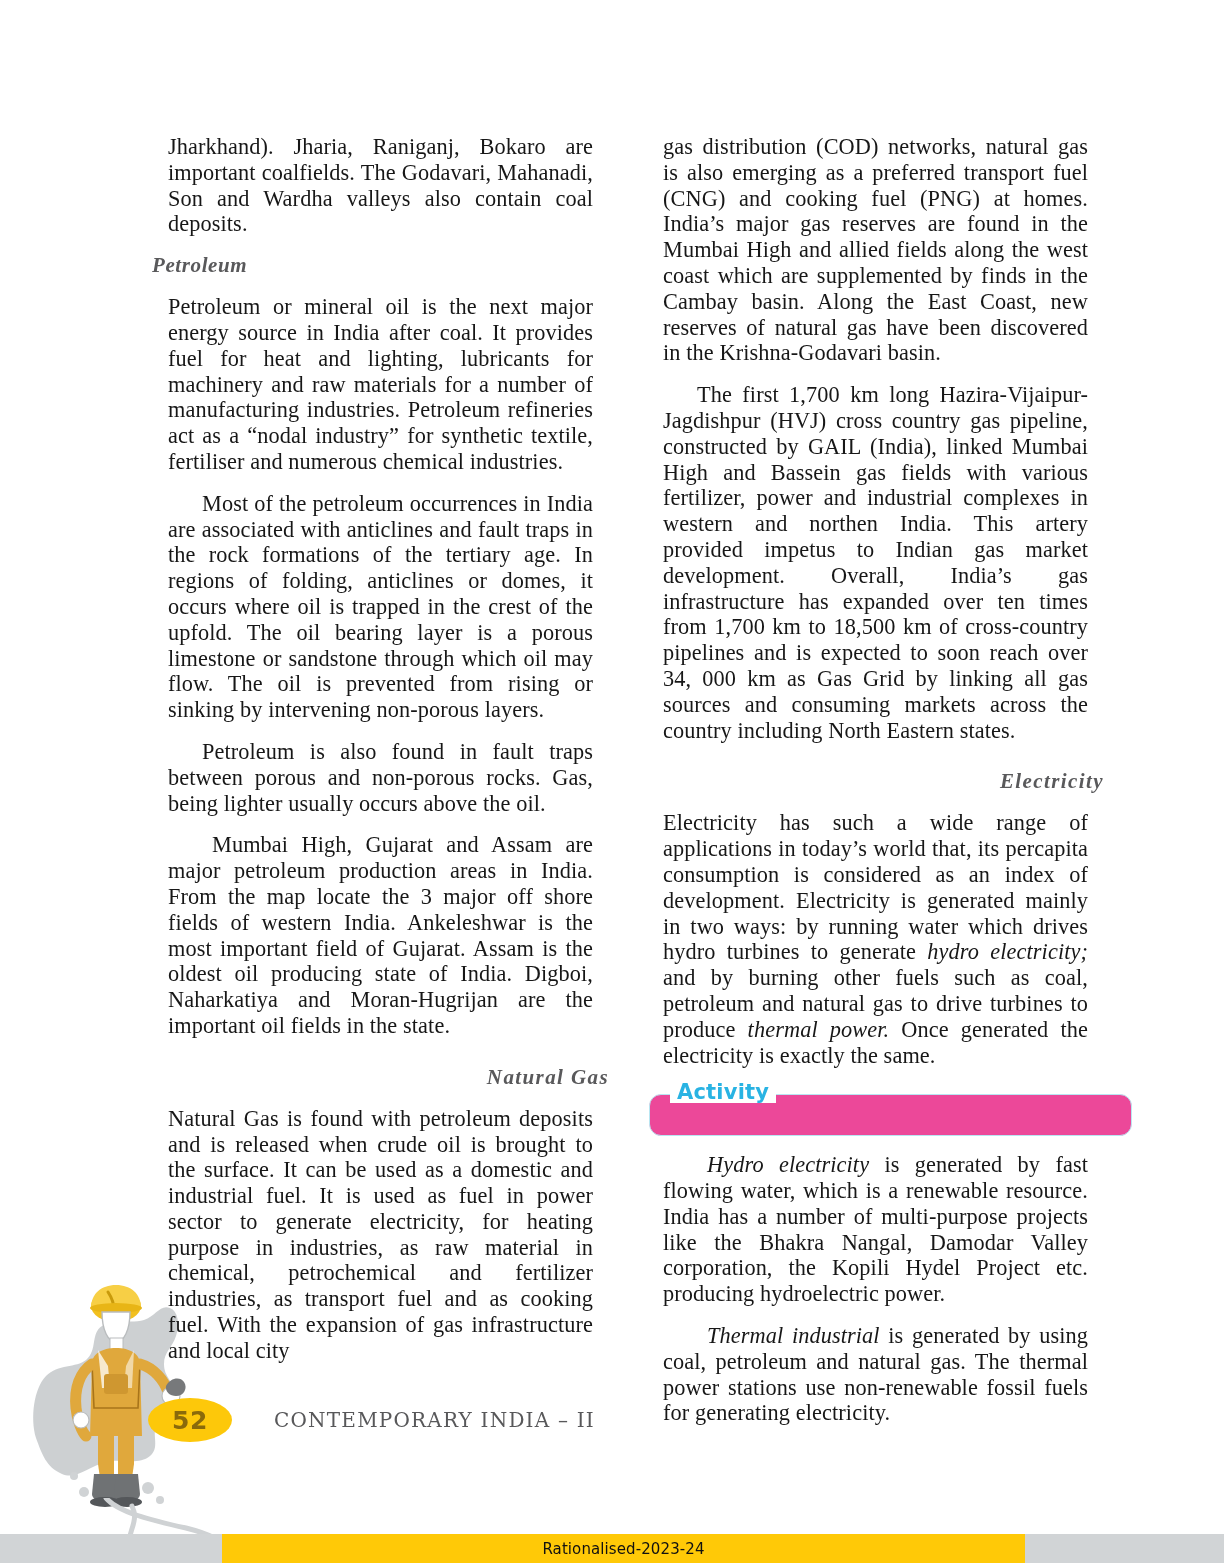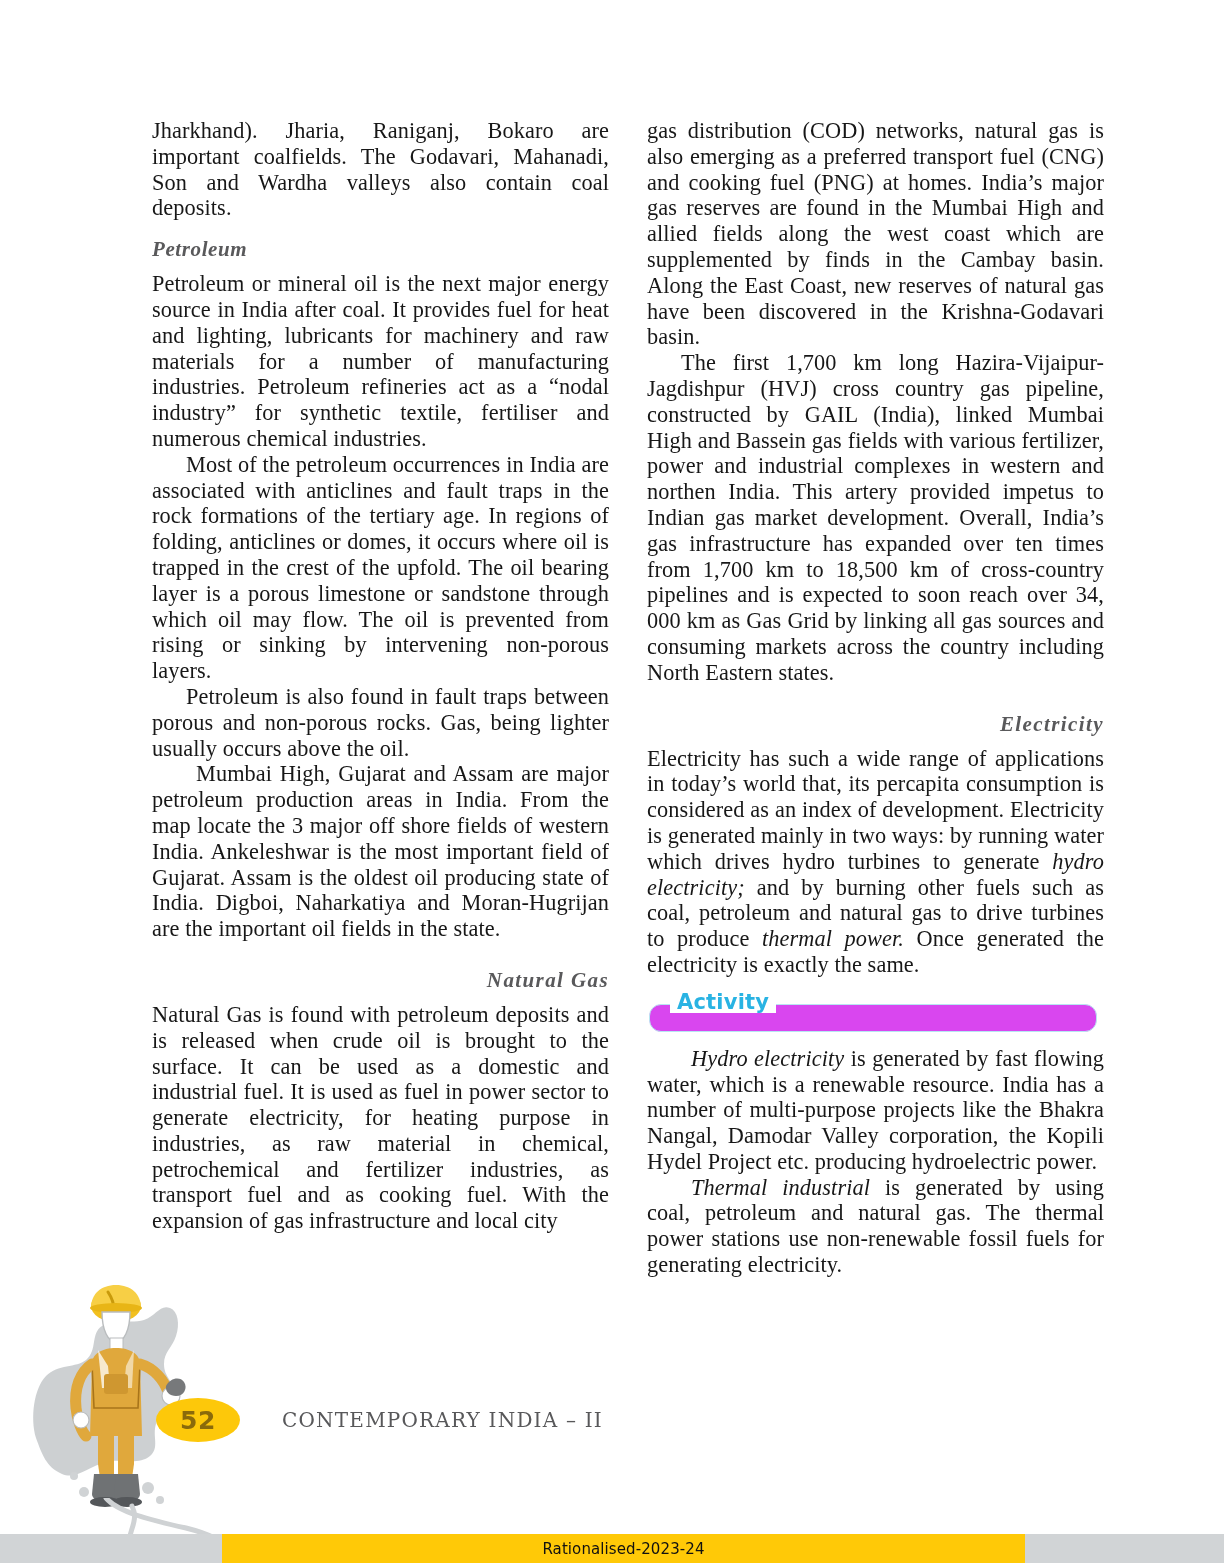--- a/index.html
+++ b/index.html
@@ -49,21 +49,21 @@
     top: 118px;
     width: 952px;
     display: flex;
     gap: 38px;
   }
   .col {
     width: 457px;
   }
 
   p.body {
-    margin: 0;
+    margin: 16px;
     font-size: 22.3px;
     line-height: 25.8px;
     text-align: justify;
     text-justify: inter-word;
     color: #171717;
     letter-spacing: 0.1px;
     hyphens: none;
   }
   p.body.indent { text-indent: 34px; }
   p.body.indent-wide { text-indent: 44px; }
@@ -78,26 +78,26 @@
   }
   h3.subhead.spaced { letter-spacing: 1.4px; }
   h3.subhead.gap-top { margin-top: 26px; text-align: right; }
 
   em.it { font-style: italic; }
 
   
   .activity-box {
     position: relative;
     margin: 26px 0 14px 2px;
-    width: 448px;
+    width: 483px;
     border: 1.6px solid #b8e6f2;
     border-radius: 12px;
     box-sizing: border-box;
-    padding: 22px 16px 4px 18px;
-    background: #d946ef;
+    padding: 22px 16px 18px 18px;
+    background: #ec4899;
   }
   .activity-label {
     position: absolute;
     top: -14px;
     left: 20px;
     background: #ffffff;
     padding: 0 7px;
     color: #29b3e3;
     font-family: "DejaVu Sans", "Liberation Sans", sans-serif;
     font-size: 21px;
@@ -110,21 +110,21 @@
     font-family: "DejaVu Sans", "Liberation Sans", sans-serif;
     font-size: 21.5px;
     line-height: 28px;
     color: #1b1b1b;
     font-weight: bold;
   }
 
   
   .footer {
     position: absolute;
-    left: 156px;
+    left: 148px;
     top: 1398px;
     display: flex;
     align-items: center;
   }
   .page-badge {
     position: relative;
     width: 84px;
     height: 44px;
     border-radius: 50%;
     background: #fdc80a;

